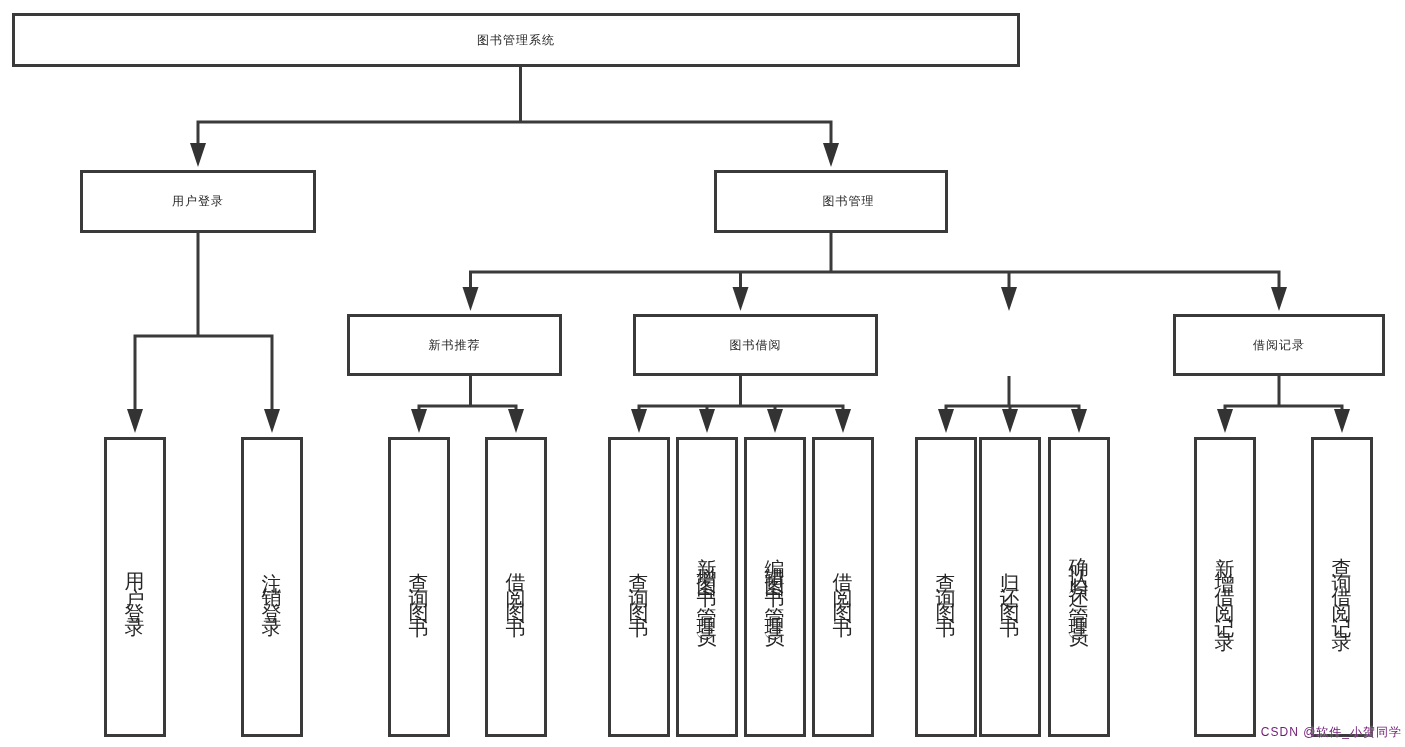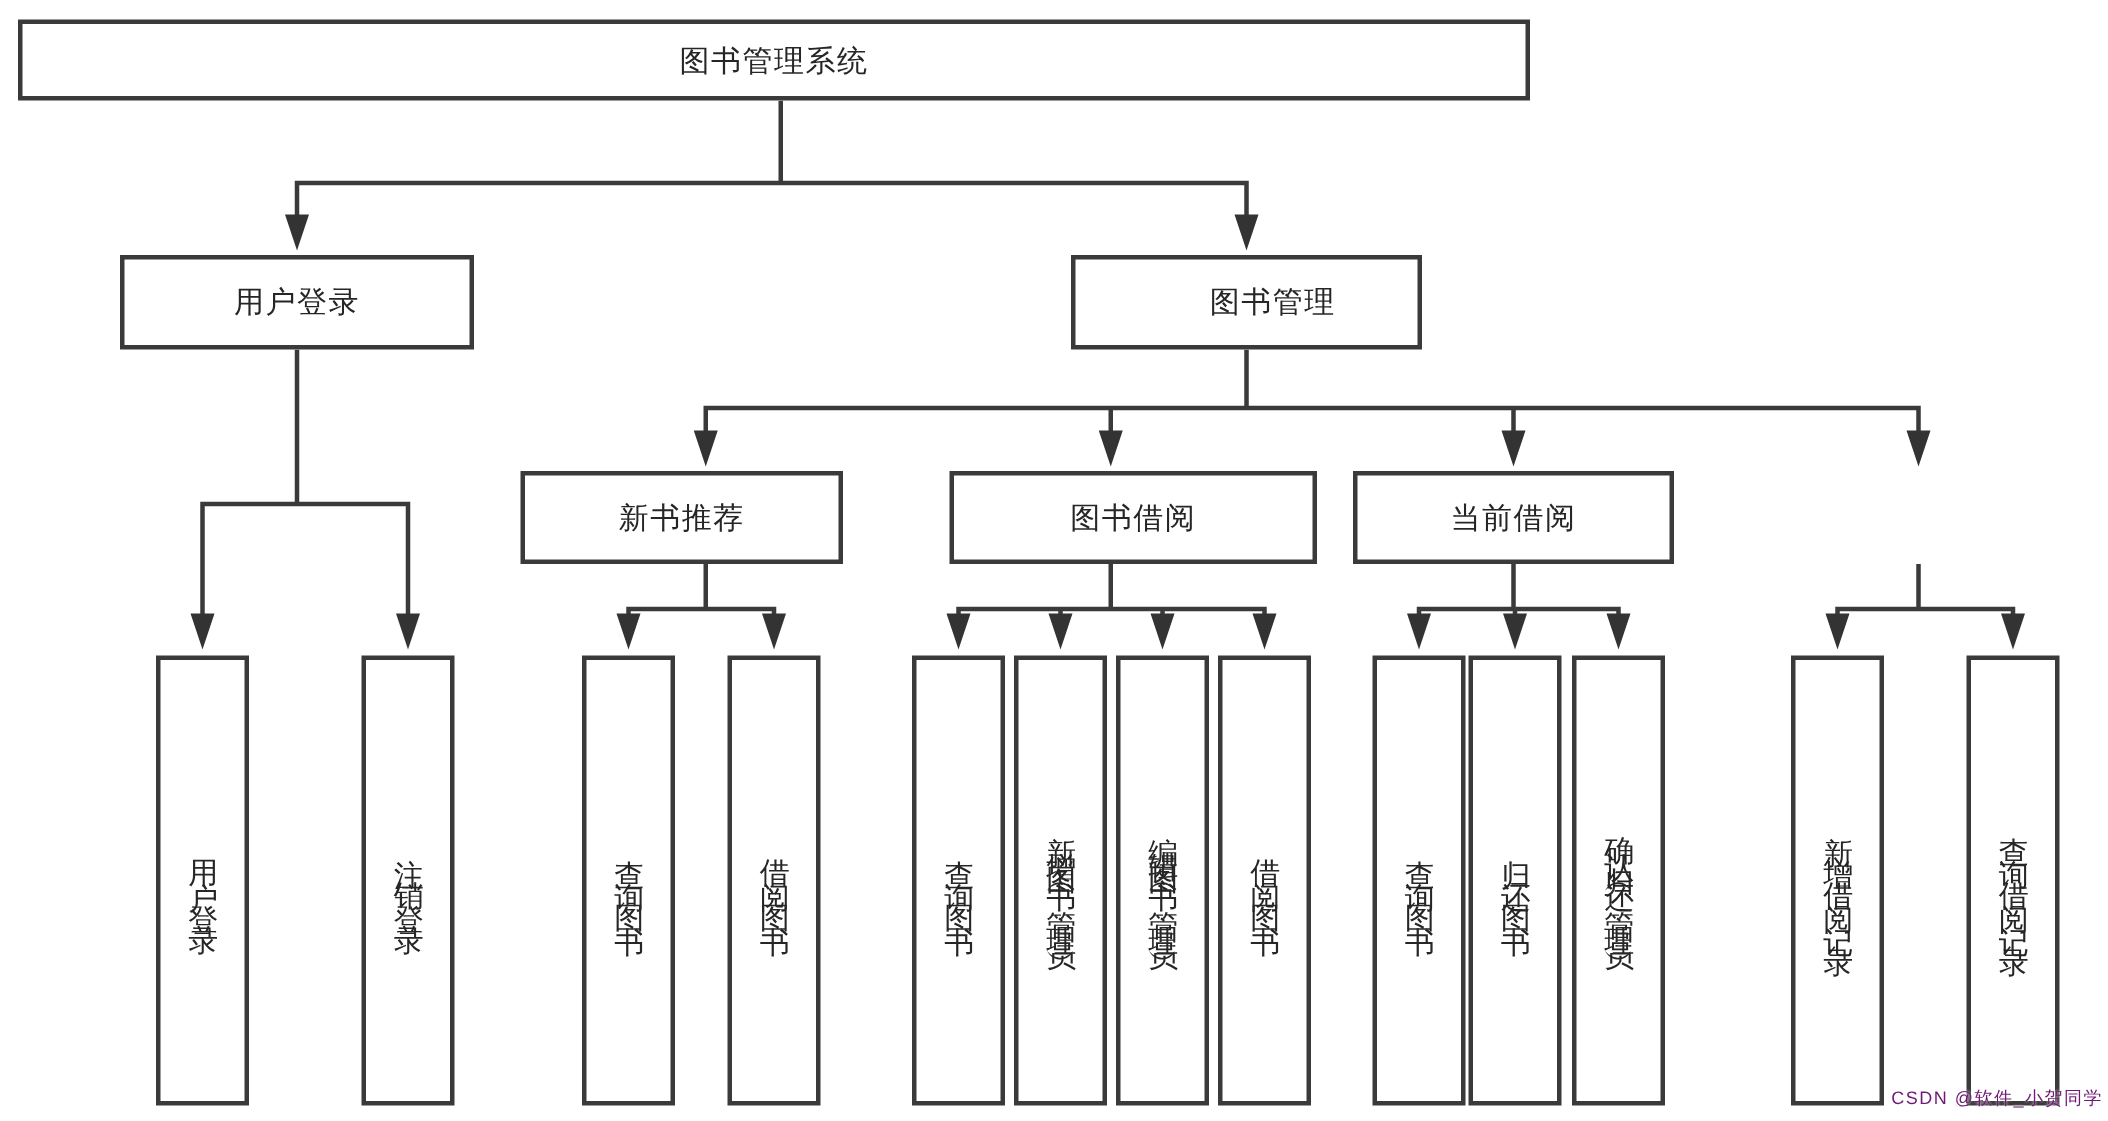--- a/index.html
+++ b/index.html
@@ -5,21 +5,21 @@
   html,body{margin:0;padding:0;background:#ffffff;}
   .canvas{
     position:relative;width:1405px;height:747px;background:#ffffff;
     font-family:"Liberation Sans","DejaVu Sans",sans-serif;color:#262626;overflow:hidden;
   }
   .connectors{position:absolute;left:0;top:0;width:1405px;height:747px;}
   .node{
     position:absolute;box-sizing:border-box;background:#ffffff;
     border:3px solid #3a3a3a;display:flex;align-items:center;justify-content:center;
   }
-  .hbox{font-size:20px;letter-spacing:1px;white-space:nowrap;}
+  .hbox{font-size:12px;letter-spacing:1px;white-space:nowrap;}
   .vbox span{
     writing-mode:vertical-rl;text-orientation:mixed;
     font-size:20px;line-height:1;letter-spacing:15px;white-space:nowrap;
   }
   .vbox.dense span{letter-spacing:10px;}
   .root{left:12px;top:13px;width:1008px;height:54px;}
   .n-user-login{left:80px;top:170px;width:236px;height:63px;}
   .n-book-mgmt{left:714px;top:170px;width:234px;height:63px;padding-left:35px;}
   .l2{top:314px;height:62px;}
   .n-newbook{left:347px;width:215px;}
@@ -112,22 +112,22 @@
   <div class="node hbox n-book-mgmt">
     <span>图书管理</span>
   </div>
 
   <div class="node hbox l2 n-newbook">
     <span>新书推荐</span>
   </div>
   <div class="node hbox l2 n-borrowing">
     <span>图书借阅</span>
   </div>
-  <div class="node hbox l2 n-current">
-    <span>当前借阅</span>
+  <div class="node hbox l2 n-records">
+    <span>借阅记录</span>
   </div>
 
   <div class="node vbox leaf lf1">
     <span>用户登录</span>
   </div>
   <div class="node vbox leaf lf2">
     <span>注销登录</span>
   </div>
 
   <div class="node vbox leaf lf3">

